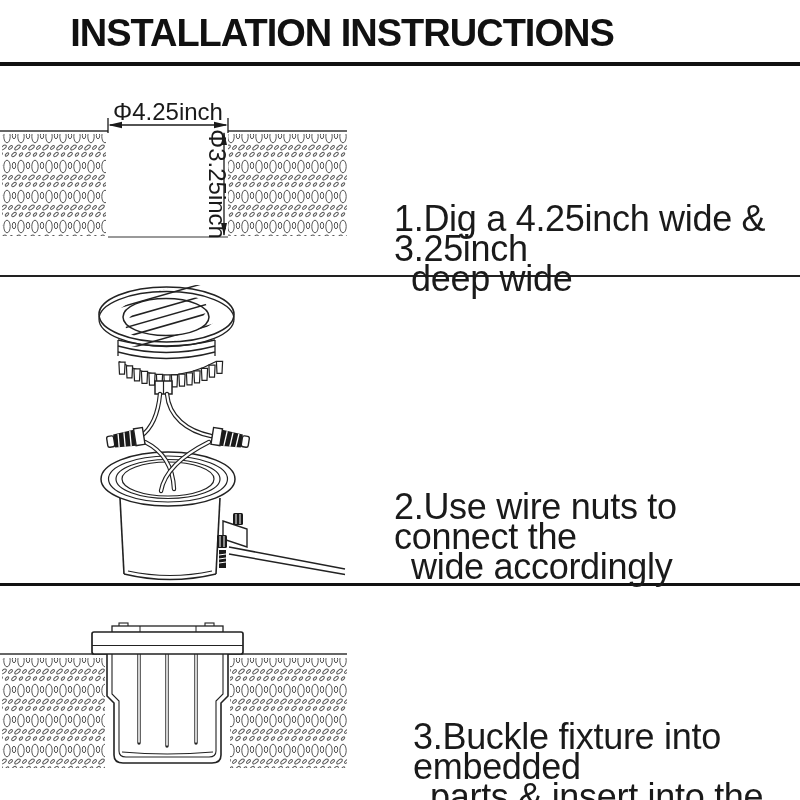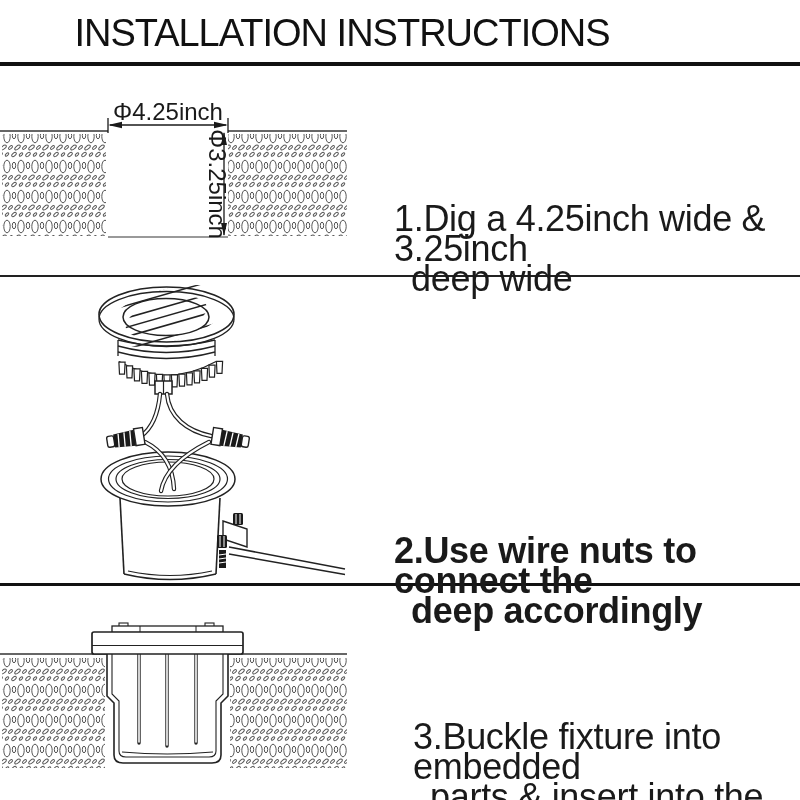--- a/index.html
+++ b/index.html
@@ -1,27 +1,27 @@
 <!DOCTYPE html>
 <html><head>
 <meta charset="utf-8">
 <style>
   html,body{margin:0;padding:0;background:#fff;}
   .page{position:relative;width:800px;height:800px;background:#fff;overflow:hidden;
         font-family:"Liberation Sans",sans-serif;color:#1a1a1a;}
   .title{position:absolute;top:12px;left:0;width:684px;text-align:center;
-         font-size:38px;font-weight:normal;letter-spacing:-1px;color:#111;white-space:nowrap;}
+         font-size:38px;font-weight:bold;letter-spacing:-1px;color:#111;white-space:nowrap;}
   .sep{position:absolute;left:0;width:800px;background:#111;}
   .sep1{top:62px;height:4px;}
   .sep2{top:275px;height:2px;background:#222;}
   .sep3{top:583px;height:3px;}
   .step-text{position:absolute;left:394px;width:404px;font-size:36px;line-height:30px;
              letter-spacing:-0.3px;color:#1a1a1a;}
   .step-text .l2{padding-left:17px;}
-  .st1{top:204px;} .st2{top:536px;font-weight:bold;} .st3{top:722px;margin-left:19px;}
+  .st1{top:204px;} .st2{top:492px;} .st3{top:722px;margin-left:19px;}
   .diagram{position:absolute;}
   svg{display:block;}
   svg text{font-family:"Liberation Sans",sans-serif;fill:#1a1a1a;}
   .dimtext{font-size:24px;}
 </style>
 </head>
 <body>
 
 <div class="page">
 
@@ -188,21 +188,21 @@
       <polygon points="126,148 147,149.5 147,162.5 126,164" fill="#1a1a1a"></polygon>
       <line x1="131" y1="148.6" x2="130" y2="163.7" stroke="#fff" stroke-width="1.3"></line>
       <line x1="137" y1="149" x2="136" y2="163.4" stroke="#fff" stroke-width="1.3"></line>
       <line x1="143" y1="149.5" x2="142" y2="163" stroke="#fff" stroke-width="1.3"></line>
       <rect x="147" y="150.5" width="7" height="11" rx="2" fill="#fff" stroke="#222" stroke-width="1.4"></rect>
     </g>
   </svg>
 
   <div class="step-text st2">
     <div class="l1">2.Use wire nuts to connect the</div>
-    <div class="l2">deep accordingly</div>
+    <div class="l2">wide accordingly</div>
   </div>
 
   <svg class="diagram" style="left:0;top:622px" width="350" height="156" viewBox="0 0 350 156">
     <defs>
       <pattern id="gravel3" width="28" height="30" patternUnits="userSpaceOnUse">
         <g fill="none" stroke="#555" stroke-width="1">
           <ellipse cx="7" cy="8.5" rx="3.2" ry="6.3"></ellipse>
           <ellipse cx="21" cy="8.5" rx="3.2" ry="6.3"></ellipse>
           <ellipse cx="0" cy="7.5" rx="1.7" ry="3.3"></ellipse>
           <ellipse cx="14" cy="7.5" rx="1.7" ry="3.3"></ellipse>

